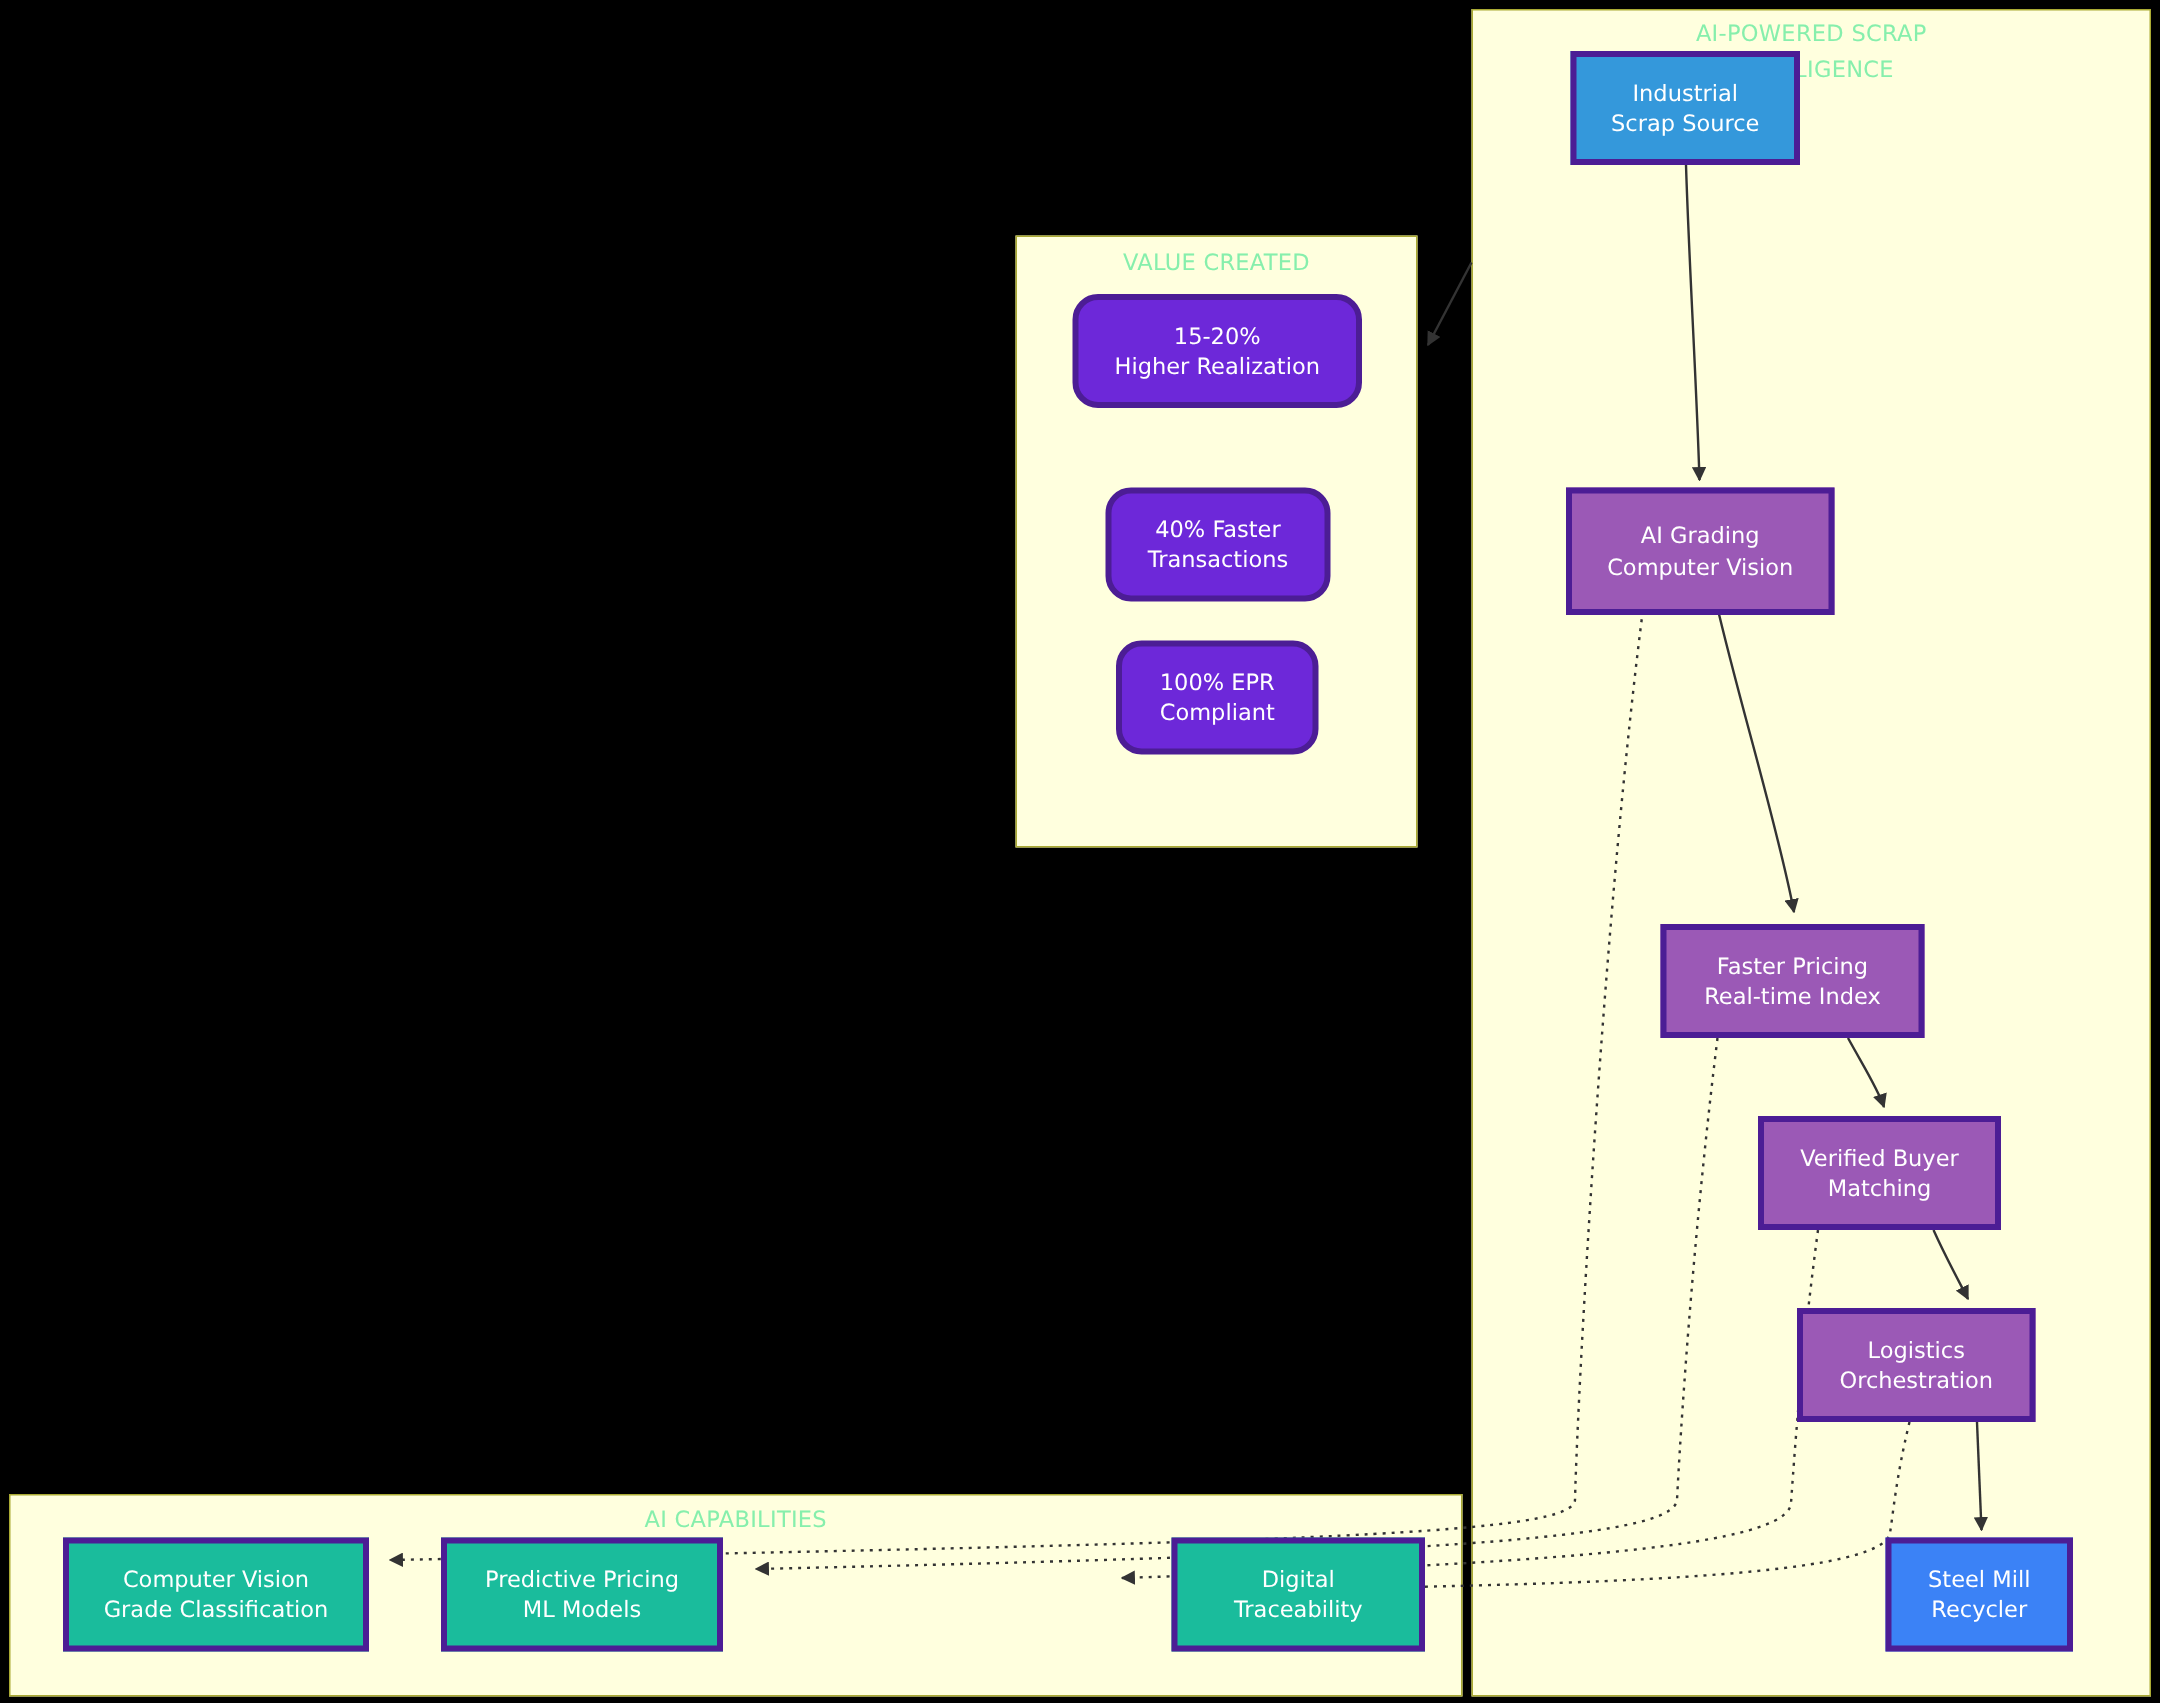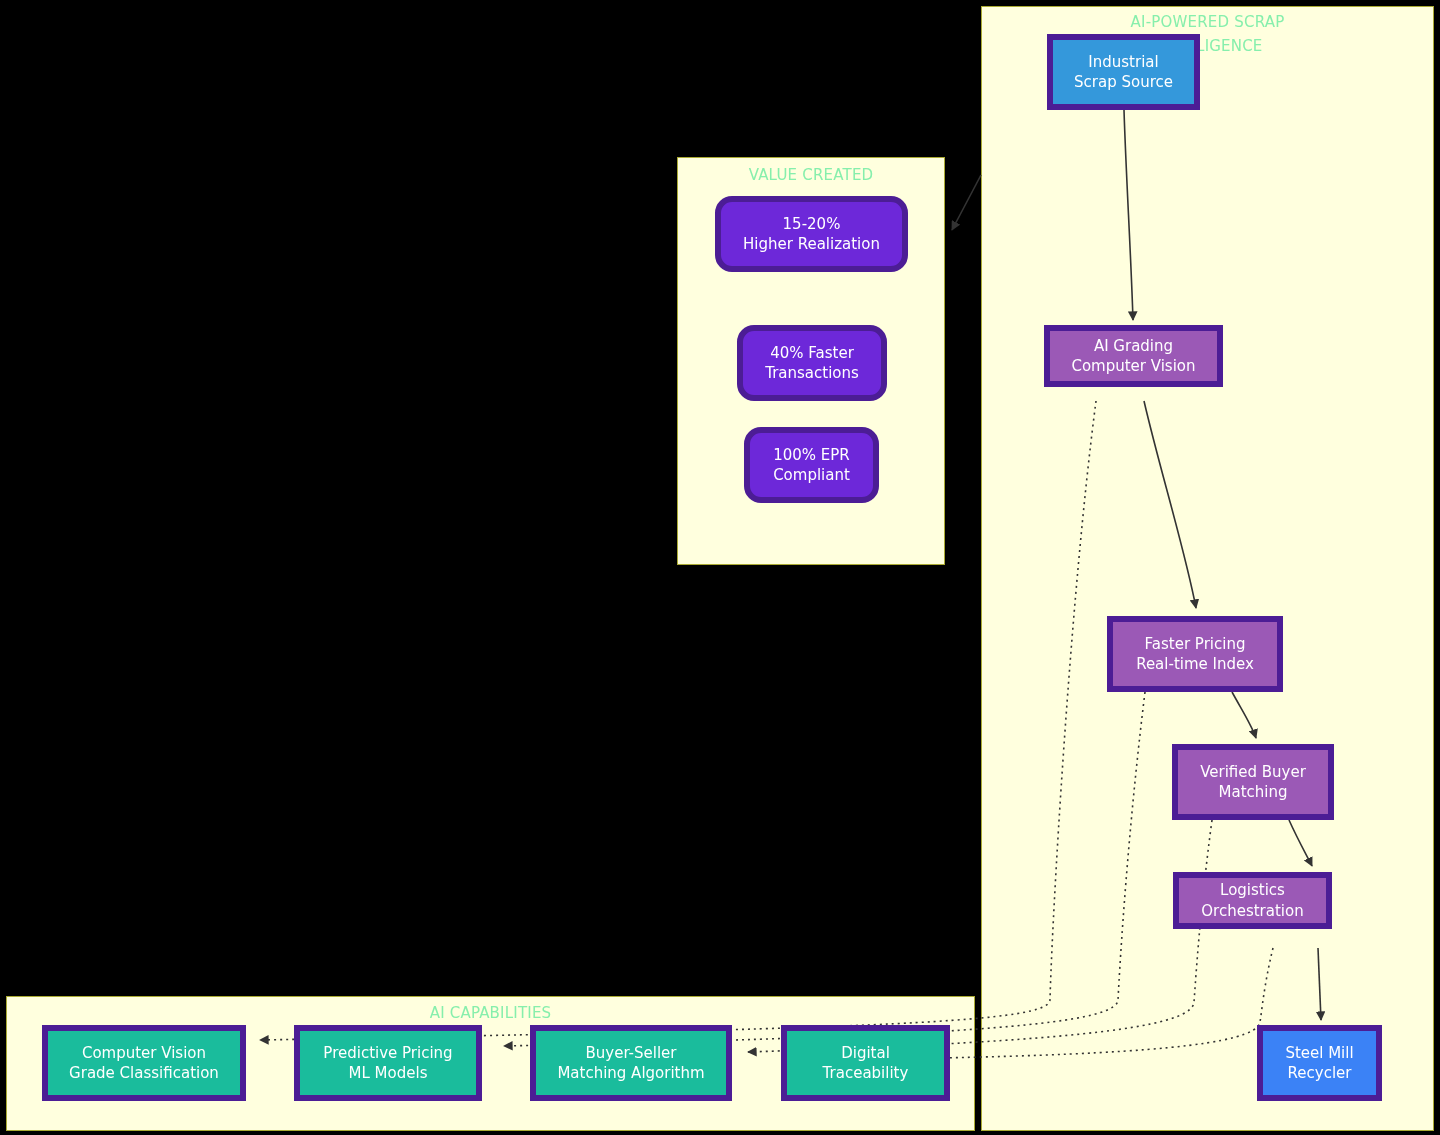--- a/index.html
+++ b/index.html
@@ -27,21 +27,21 @@
     font-size: 15px;
     font-family: "DejaVu Sans", sans-serif;
     letter-spacing: 0.2px;
     white-space: pre;
     text-align: center;
     line-height: 1.6;
   }
   .node {
     position: absolute;
     box-sizing: border-box;
-    border: 6px solid #4c1d95;
+    border: 4px solid #4c1d95;
     display: flex;
     align-items: center;
     justify-content: center;
     text-align: center;
     color: #ffffff;
     font-size: 15px;
     line-height: 1.35;
     font-family: "DejaVu Sans", sans-serif;
     white-space: pre-line;
     z-index: 5;
@@ -113,49 +113,47 @@
     <path class="edge-dotted" d="M 1145,692 C 1128,830 1120,960 1118,1000 C 1116,1026 950,1036 504,1046" marker-end="url(#arrow)"></path>
 
     <path class="edge-dotted" d="M 1212,820 C 1200,910 1196,975 1194,1002 C 1192,1030 1050,1042 748,1052" marker-end="url(#arrow)"></path>
 
     <path class="edge-dotted" d="M 1273,948 C 1264,985 1262,1010 1260,1022 C 1256,1046 1130,1054 940,1058" marker-end="url(#arrow)"></path>
   </svg>
 
   <div class="node blue" style="left:1047px; top:34px; width:153px; height:76px;">Industrial
 Scrap Source</div>
 
-  <div class="node purple" style="left:1044px; top:325px; width:179px; height:62px;">AI Grading
+  <div class="node purple" style="left:1044px; top:325px; width:179px; height:85px;">AI Grading
 Computer Vision</div>
 
   <div class="node purple" style="left:1107px; top:616px; width:176px; height:76px;">Faster Pricing
 Real-time Index</div>
 
   <div class="node purple" style="left:1172px; top:744px; width:162px; height:76px;">Verified Buyer
 Matching</div>
 
-  <div class="node purple" style="left:1173px; top:872px; width:159px; height:57px;">Logistics
+  <div class="node purple" style="left:1198px; top:872px; width:159px; height:76px;">Logistics
 Orchestration</div>
 
   <div class="node dgreen" style="left:1257px; top:1025px; width:125px; height:76px;">Steel Mill
 Recycler</div>
 
   <div class="node green" style="left:715px; top:196px; width:193px; height:76px;">15-20%
 Higher Realization</div>
 
   <div class="node green" style="left:737px; top:325px; width:150px; height:76px;">40% Faster
 Transactions</div>
 
   <div class="node green" style="left:744px; top:427px; width:135px; height:76px;">100% EPR
 Compliant</div>
 
   <div class="node teal" style="left:42px; top:1025px; width:204px; height:76px;">Computer Vision
 Grade Classification</div>
 
   <div class="node teal" style="left:294px; top:1025px; width:188px; height:76px;">Predictive Pricing
 ML Models</div>
 
-  <div class="node teal" style="left:530px; top:1025px; width:202px; height:76px;">Buyer-Seller
-Matching Algorithm</div>
 
   <div class="node teal" style="left:781px; top:1025px; width:169px; height:76px;">Digital
 Traceability</div>
 
 </div>
 
 </body></html>

